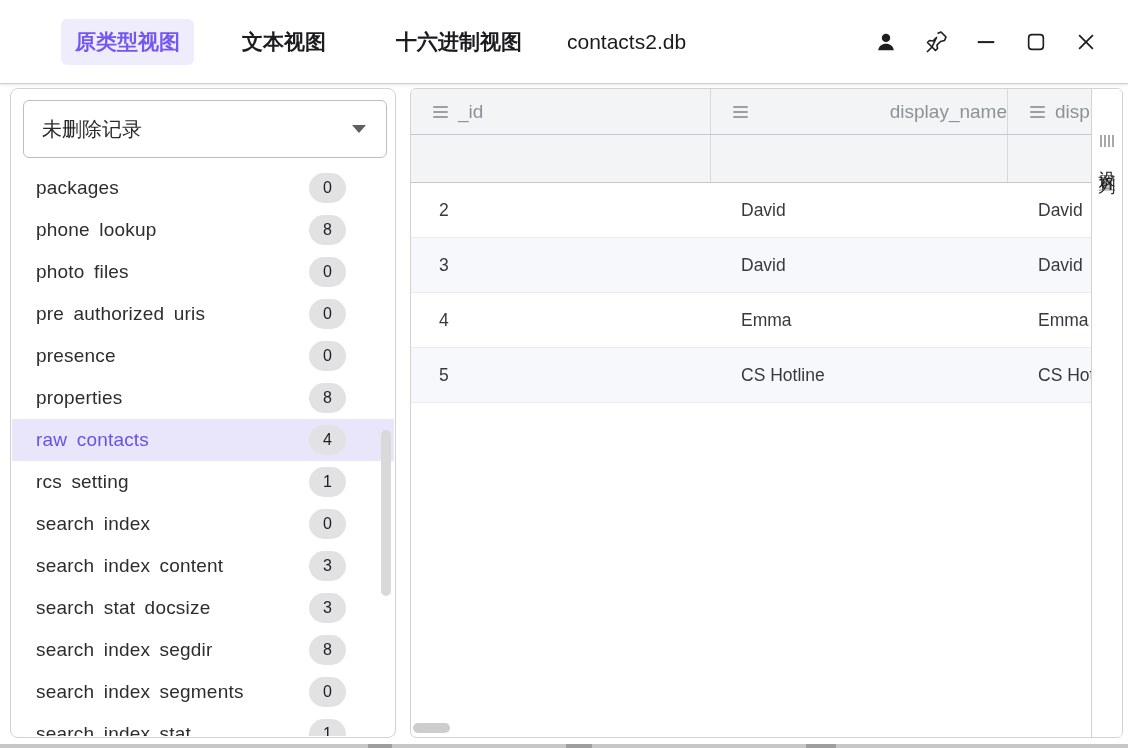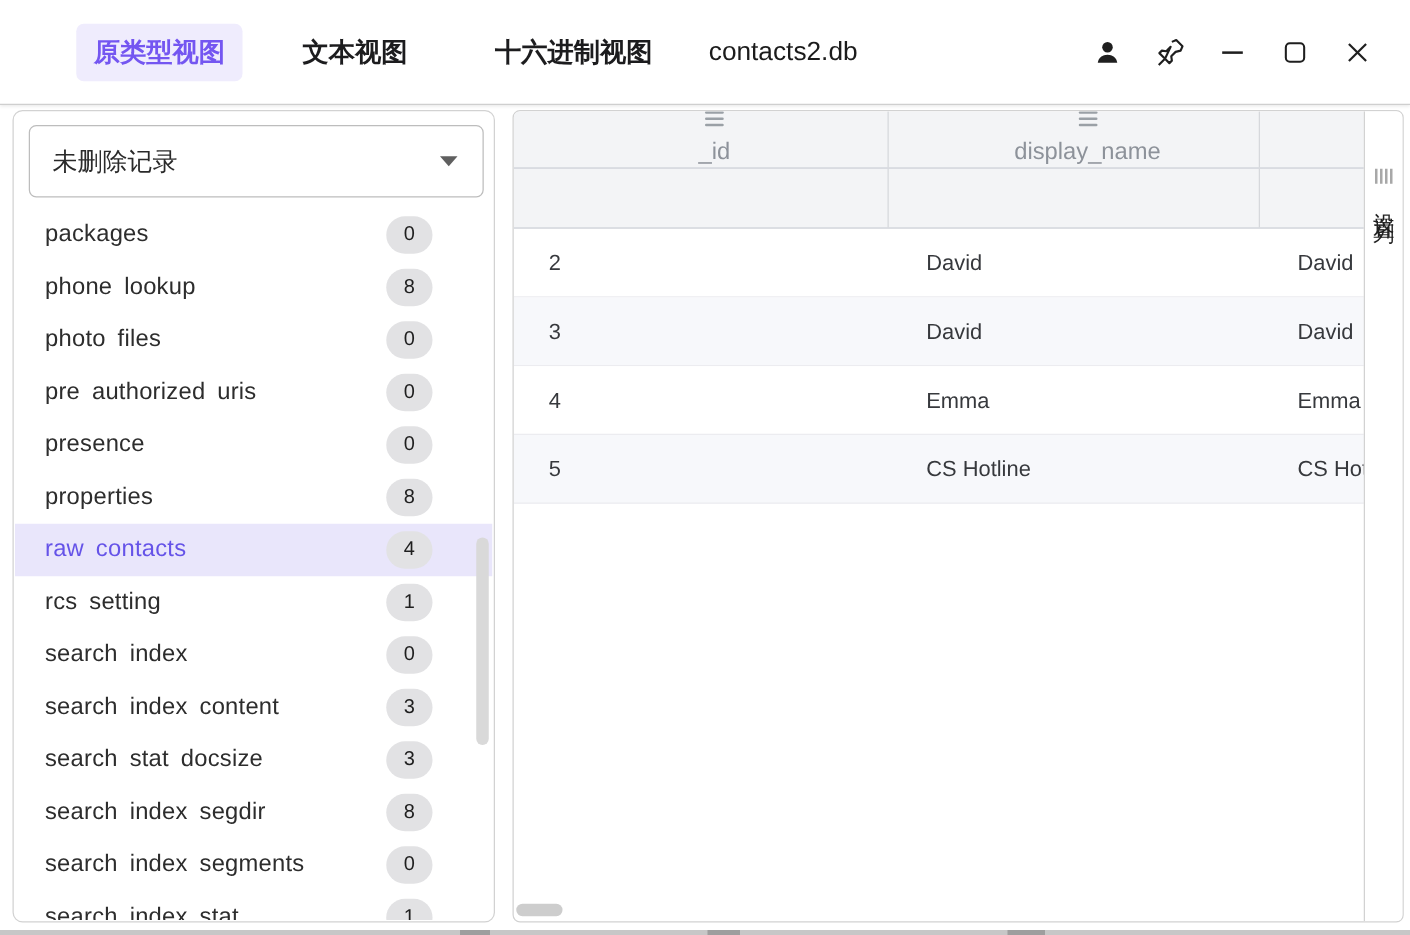--- a/index.html
+++ b/index.html
@@ -43,25 +43,25 @@
   .v-scrollbar { position:absolute; right:4px; top:341px; width:10px; height:166px;
     background:#d9d9d9; border-radius:5px; }
 
   
   .main { position:absolute; left:410px; top:88px; width:713px; height:650px;
     background:#fff; border:1px solid #d2d2d2; border-radius:6px; overflow:hidden; }
   .table-area { position:absolute; left:0; top:0; width:682px; height:100%; overflow:hidden; }
   .thead { display:flex; height:46px; background:#f3f4f6; align-items:stretch;
     border-bottom:1px solid #c3c7cf; width:900px; }
   .th { display:flex; align-items:center; gap:10px; padding-left:22px;
-    font-size:19px; color:#8d929a; border-right:1px solid #d6d8dc; cursor:default;flex-direction:column; }
+    font-size:19px; color:#8d929a; border-right:1px solid #d6d8dc; cursor:default; }
   .tfilter { display:flex; height:48px; background:#f3f4f6; align-items:stretch;
     border-bottom:1px solid #c3c7cf; width:900px; }
   .tf { border-right:1px solid #d6d8dc; }
-  .c0 { width:300px; } .c1 { width:297px; } .c2 { width:300px; }
+  .c0 { width:300px; } .c1 { width:297px;justify-content:space-between; } .c2 { width:300px; }
   .trow { display:flex; height:55px; align-items:center; width:900px;
     border-bottom:1px solid #ececf0; background:#fff; }
   .trow.zebra { background:#f7f8fb; }
   .td { font-size:17.5px; color:#37393d; padding-left:30px; white-space:nowrap; overflow:hidden; }
   .td.c0 { padding-left:28px; }
   .ham { display:inline-flex; flex-direction:column; gap:3px; width:15px; }
   .ham i { display:block; height:2px; background:#9aa0a6; border-radius:1px; }
   .h-scrollbar { position:absolute; left:2px; bottom:4px; width:37px; height:10px;
     background:#cdcdcd; border-radius:5px; }
 

